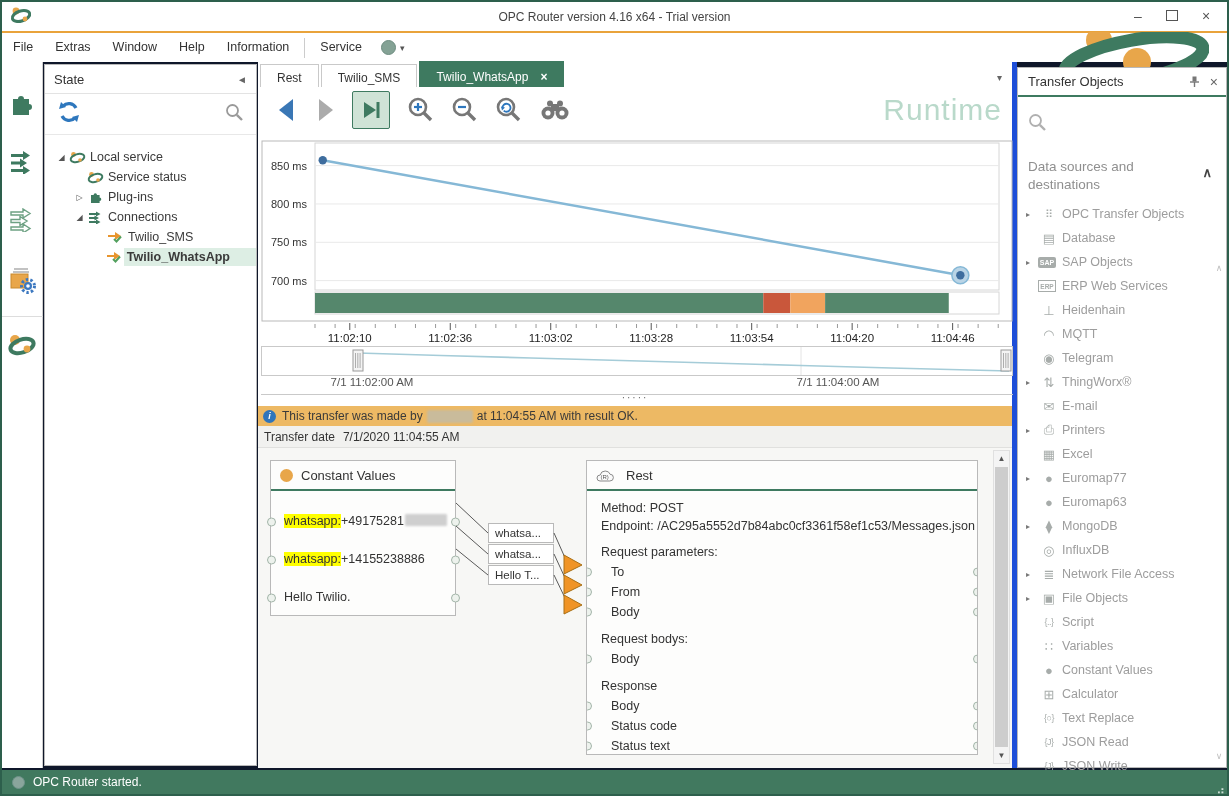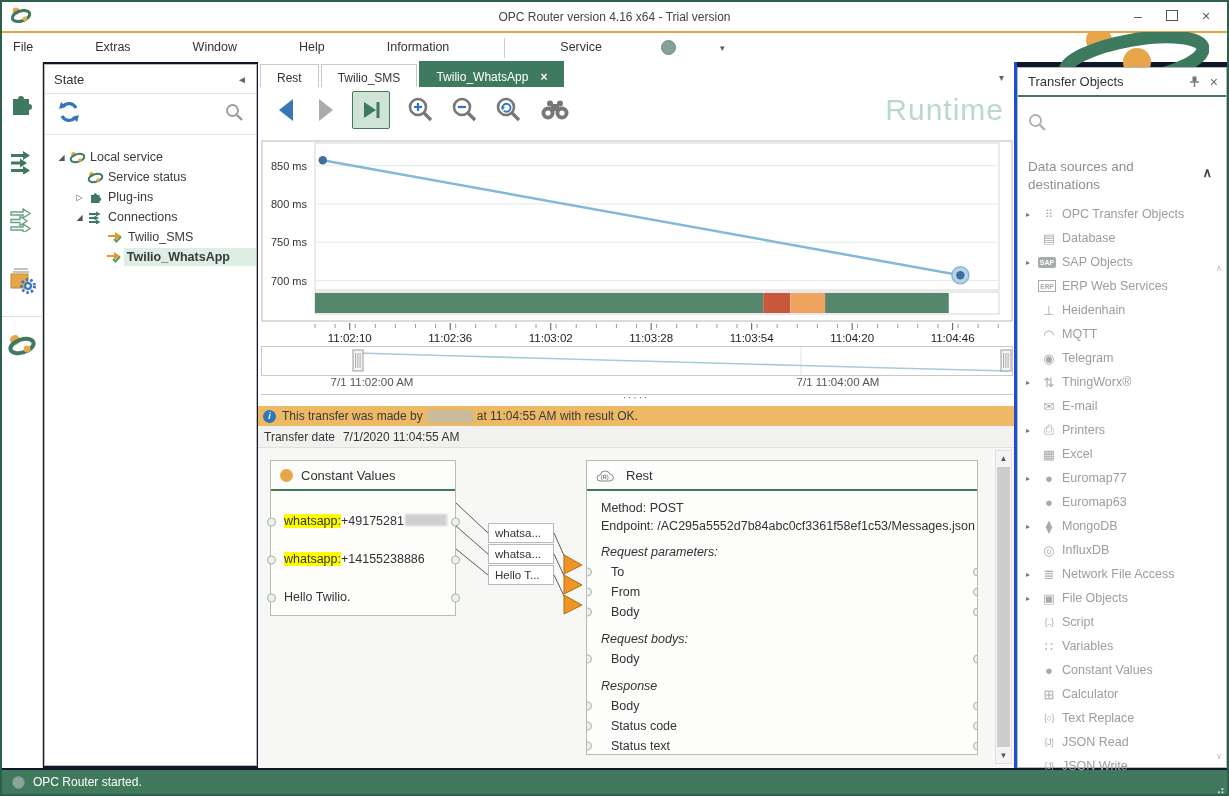--- a/index.html
+++ b/index.html
@@ -5,21 +5,21 @@
   html,body{margin:0;padding:0;background:#cfd8d2;font-family:"Liberation Sans",sans-serif;}
   .window{position:relative;width:1229px;height:796px;box-sizing:border-box;border:2px solid #2d5f4c;background:#0f172a;overflow:hidden;}
   
   .titlebar{position:absolute;left:0;top:0;right:0;height:29px;background:#fff;border-bottom:2px solid #e9a33b;display:flex;align-items:center;}
   .titlebar .app-logo{margin-left:8px;}
   .title-text{position:absolute;left:0;right:0;text-align:center;font-size:12px;color:#444;}
   .win-controls{position:absolute;right:4px;top:0;height:27px;display:flex;align-items:center;}
   .win-btn{width:34px;height:25px;display:flex;align-items:center;justify-content:center;color:#555;font-size:14px;cursor:pointer;}
   .max-box{width:10px;height:9px;border:1.5px solid #555;display:inline-block;}
   
-  .menubar{position:absolute;left:0;top:31px;right:0;height:29px;background:#fff;display:flex;align-items:center;font-size:12.5px;color:#333;z-index:1;gap:40px;}
+  .menubar{position:absolute;left:0;top:31px;right:0;height:29px;background:#fff;display:flex;align-items:center;font-size:12.5px;color:#333;z-index:1;}
   .menu-item{padding:0 11px;line-height:29px;cursor:pointer;}
   .menu-sep{width:1px;height:20px;background:#ccc;margin:0 4px;}
   .service-indicator{width:13px;height:13px;border-radius:50%;border:1px solid #6d8c80;display:inline-block;margin:0 4px 0 8px;vertical-align:-2px;}
   .service-caret{font-size:9px;color:#555;}
   .logo-watermark{position:absolute;right:18px;top:30px;z-index:1;}
   
   .left-strip{position:absolute;left:0;top:60px;width:41px;bottom:26px;background:#fff;border-right:1px solid #cfcfcf;z-index:2;display:flex;flex-direction:column;align-items:center;padding-top:28px;box-sizing:border-box;}
   .strip-icon{margin-bottom:30px;cursor:pointer;}
   .strip-rule{width:41px;height:1px;background:#ddd;margin:-12px 0 16px 0;}
   
@@ -28,21 +28,21 @@
   .sp-collapse{color:#666;font-size:10px;cursor:pointer;}
   .sp-toolbar{height:40px;display:flex;align-items:center;justify-content:space-between;padding:0 12px;border-bottom:1px solid #e8e8e8;}
   .tree{padding-top:12px;font-size:12.5px;color:#3a3a3a;}
   .tree-row{height:20px;display:flex;align-items:center;cursor:pointer;}
   .tree-row.lvl0{padding-left:10px;} .tree-row.lvl1{padding-left:28px;} .tree-row.lvl2{padding-left:48px;}
   .tree-row.selected .tr-label{background:#ddeee4;font-weight:bold;padding:2px 26px 2px 3px;}
   .expander{width:13px;font-size:8px;color:#555;text-align:center;}
   .t-icon{width:19px;display:inline-flex;justify-content:center;}
   .tr-label{padding-left:3px;white-space:nowrap;}
   
-  .main{position:absolute;left:256px;top:60px;width:759px;bottom:26px;background:#fff;border-right:3px solid #1d4ed8;z-index:2;box-sizing:border-box;}
+  .main{position:absolute;left:256px;top:60px;width:759px;bottom:26px;background:#fff;border-right:5px solid #1d4ed8;z-index:2;box-sizing:border-box;}
   .tabbar{position:absolute;left:0;top:0;right:0;height:32px;display:flex;align-items:flex-end;border-bottom:2px solid #3e7a60;box-sizing:border-box;background:#fff;}
   .tab{height:27px;line-height:27px;padding:0 16px;border:1px solid #c9c9c9;border-bottom:none;background:#fff;font-size:12px;color:#333;margin-left:2px;cursor:pointer;white-space:nowrap;}
   .tab.active{height:30px;line-height:30px;background:#3e7a60;border-color:#3e7a60;color:#fff;}
   .tab .tab-close{margin-left:12px;font-weight:bold;cursor:pointer;}
   .tab-overflow{margin-left:auto;margin-right:10px;color:#666;font-size:10px;align-self:center;cursor:pointer;}
   .rt-toolbar{position:absolute;left:0;top:25px;right:0;height:46px;display:flex;align-items:center;background:#fff;}
   .tb-btn{margin-left:16px;display:flex;align-items:center;justify-content:center;cursor:pointer;}
   .tb-btn.skip{background:#cfe3d6;border:1px solid #3e7a60;border-radius:2px;width:36px;height:36px;margin-left:14px;}
   .runtime-label{margin-left:auto;margin-right:10px;font-size:30px;color:#b9d9ca;letter-spacing:1px;}
   .chart-wrap{position:absolute;left:3px;top:78px;}
@@ -65,21 +65,21 @@
   .cv-row{position:relative;height:23px;line-height:23px;font-size:12.5px;color:#333;padding-left:13px;white-space:nowrap;margin-top:15px;}
   .cv-row::before,.cv-row::after{content:"";position:absolute;top:50%;transform:translateY(-50%);width:7px;height:7px;border-radius:50%;background:#edf2ed;border:1px solid #a3b5a9;}
   .cv-row::before{left:-4.5px;} .cv-row::after{right:-4.5px;}
   .hl{background:#ffff00;} .hl:empty{display:none;}
   .blur-box{display:inline-block;width:42px;height:12px;background:#cfcfcf;border-radius:1px;vertical-align:-1px;margin-left:1px;filter:blur(1px);}
   .link-box{position:absolute;left:230px;width:66px;height:20px;background:#fff;border:1px solid #b9b9b9;box-sizing:border-box;font-size:11.5px;color:#333;line-height:18px;padding-left:6px;z-index:2;}
   .link-box:nth-of-type(1){top:75px;} .link-box:nth-of-type(2){top:96px;} .link-box:nth-of-type(3){top:117px;}
   .rest-body{padding:8px 0 0 0;}
   .r-row{font-size:12.5px;color:#333;white-space:nowrap;overflow:hidden;}
   .r-row.plain{height:18px;line-height:18px;padding-left:14px;}
-  .r-row.header{height:20px;line-height:20px;margin-top:7px;padding-left:14px;font-style:italic;}
+  .r-row.header{height:20px;line-height:20px;margin-top:7px;padding-left:14px;}
   .r-row.port{position:relative;height:20px;line-height:20px;padding-left:24px;}
   .r-row.port::before,.r-row.port::after{content:"";position:absolute;top:50%;transform:translateY(-50%);width:7px;height:7px;border-radius:50%;background:#edf2ed;border:1px solid #a3b5a9;}
   .r-row.port::before{left:-4.5px;} .r-row.port::after{right:-4.5px;}
   .dg-scroll{position:absolute;right:2px;top:2px;bottom:4px;width:17px;background:#f4f4f4;border:1px solid #e0e0e0;box-sizing:border-box;z-index:4;}
   .dg-scroll .arr{position:absolute;left:0;right:0;height:15px;text-align:center;font-size:8px;color:#555;line-height:15px;cursor:pointer;}
   .dg-scroll .arr.down{bottom:0;}
   .dg-scroll .thumb{position:absolute;left:1px;right:1px;top:16px;bottom:16px;background:#cdcdcd;cursor:grab;}
   
   .right-panel{position:absolute;right:0;top:65px;width:210px;bottom:26px;background:#fff;border:1px solid #b9b9b9;z-index:2;box-sizing:border-box;}
   .rp-header{height:27px;display:flex;align-items:center;padding:0 8px 0 10px;font-size:13px;color:#333;border-bottom:2px solid #3e7a60;}

